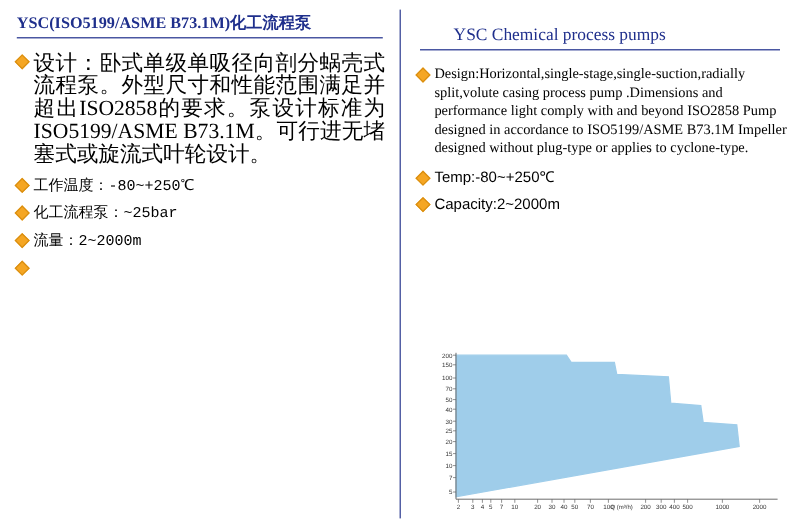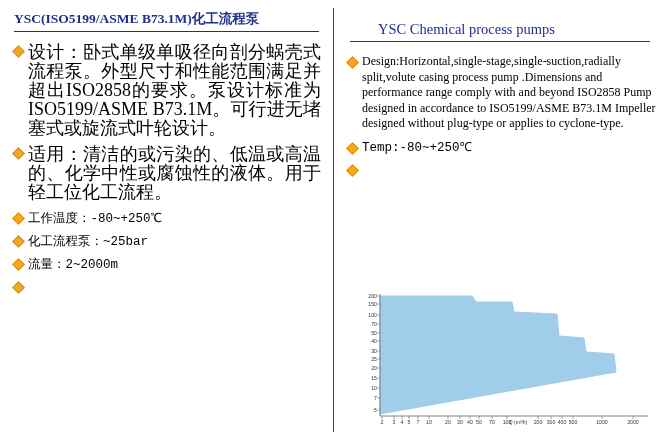--- a/index.html
+++ b/index.html
@@ -102,21 +102,21 @@
     color: #000;
     text-align: left;
   }
   .spec-cn {
     font-family: Liberation Mono, monospace;
     font-size: 12.5px;
     line-height: 18px;
     color: #000;
   }
   .spec-en {
-    font-family: Liberation Mono, monospace;
+    font-family: Liberation Sans, sans-serif;
     font-size: 12.5px;
     line-height: 17px;
     color: #000;
   }
   .specs {
     margin-top: 8px;
   }
   .spec-row {
     display: flex;
     align-items: flex-start;
@@ -150,24 +150,20 @@
 
   <div class="col col-left">
     <div class="title-cn">YSC(ISO5199/ASME  B73.1M)化工流程泵</div>
     <div class="title-underline"></div>
 
     <div class="bullet-row">
       <span class="diamond"></span>
       <span class="btext-cn">设计：卧式单级单吸径向剖分蜗壳式流程泵。外型尺寸和性能范围满足并超出ISO2858的要求。泵设计标准为ISO5199/ASME B73.1M。可行进无堵塞式或旋流式叶轮设计。</span>
     </div>
 
-    <div class="bullet-row">
-      <span class="diamond"></span>
-      <span class="btext-cn">适用：清洁的或污染的、低温或高温的、化学中性或腐蚀性的液体。用于轻工位化工流程。</span>
-    </div>
 
     <div class="specs">
       <div class="spec-row">
         <span class="diamond"></span>
         <span class="spec-cn">工作温度：-80~+250℃</span>
       </div>
       <div class="spec-row">
         <span class="diamond"></span>
         <span class="spec-cn">化工流程泵：~25bar</span>
       </div>
@@ -180,31 +176,32 @@
       </div>
     </div>
   </div>
 
   <div class="col col-right">
     <div class="title-en">YSC Chemical process pumps</div>
     <div class="title-underline-r"></div>
 
     <div class="bullet-row">
       <span class="diamond"></span>
-      <span class="btext-en">Design:Horizontal,single-stage,single-suction,radially split,volute casing process pump .Dimensions and performance range comply with and beyond ISO2858 Pump designed in accordance to ISO5199/ASME B73.1M Impeller designed without plug-type or applies to  cyclone-type.</span>
+      <span class="btext-en">Design:Horizontal,single-stage,single-suction,radially split,volute casing process pump .Dimensions and performance light comply with and beyond ISO2858 Pump designed in accordance to ISO5199/ASME B73.1M Impeller designed without plug-type or applies to  cyclone-type.</span>
     </div>
 
 
     <div class="specs">
       <div class="spec-row">
         <span class="diamond"></span>
         <span class="spec-en">Temp:-80~+250℃</span>
       </div>
       <div class="spec-row">
         <span class="diamond"></span>
+        <span class="spec-en">Capacity:2~2000m</span>
       </div>
     </div>
   </div>
 
   <div class="chart-wrap">
     <svg class="chart-svg" width="300" height="143" viewBox="0 0 300 143">
 
       <g>
         <polygon points="28,4 120,4 124,10 160,10 162,20 205,22 207,44 232,46 234,60 262,62 264,80 28,122" fill="#9fcdea" stroke="#9fcdea" stroke-width="1"></polygon>
       </g>

